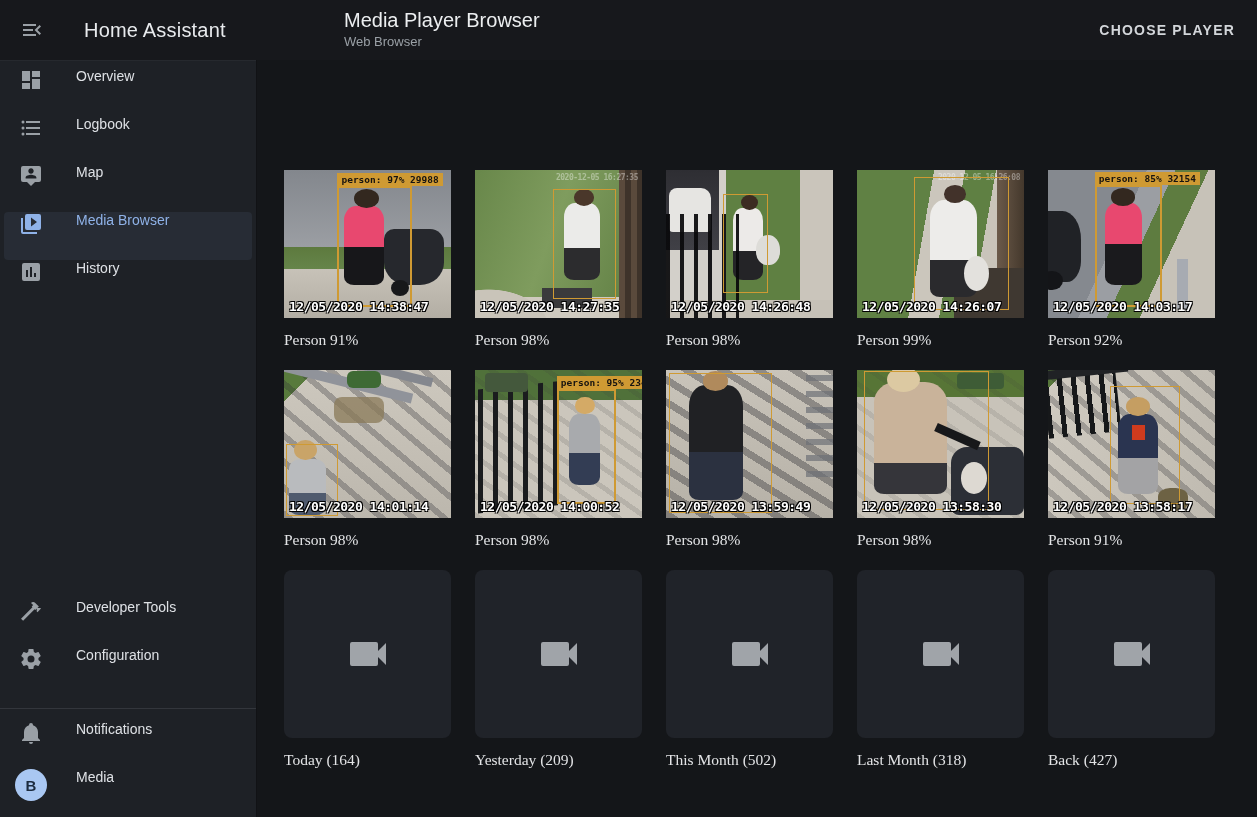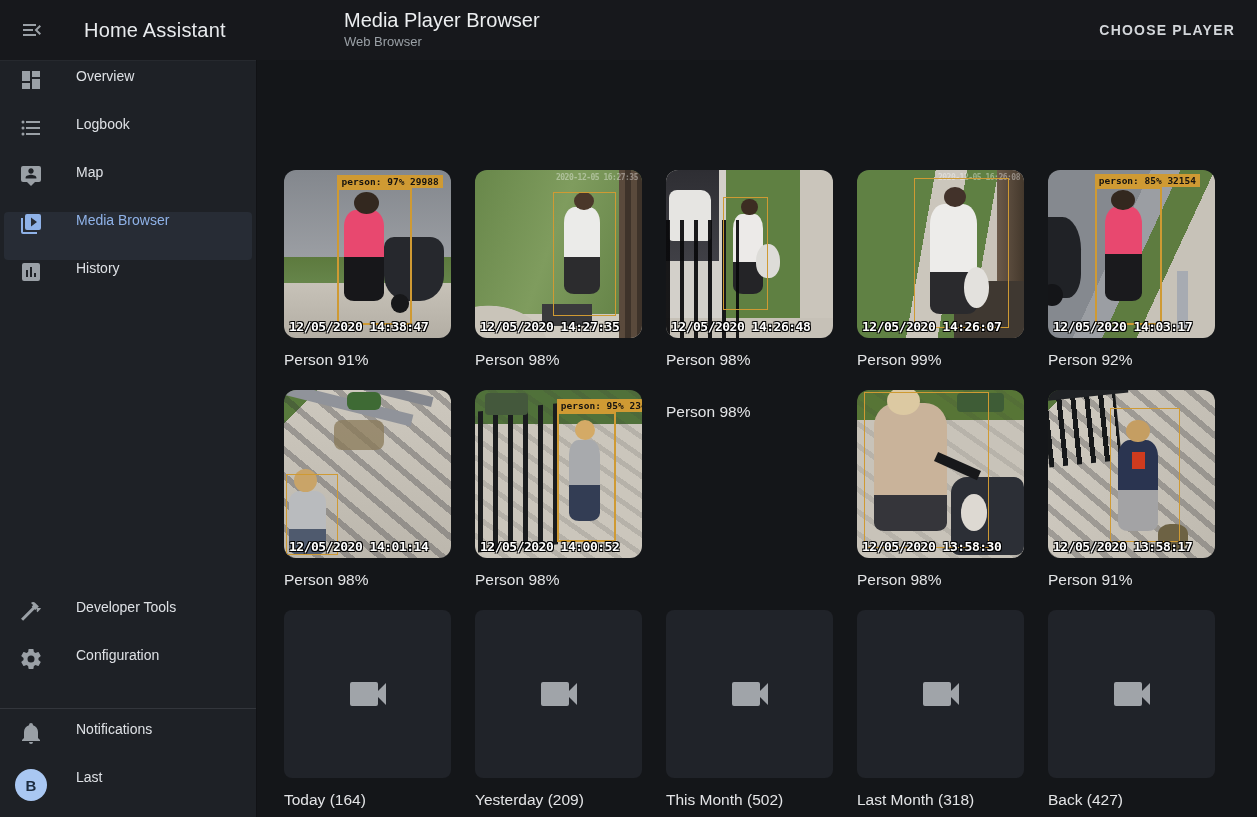--- a/index.html
+++ b/index.html
@@ -62,24 +62,24 @@
   }
   .breadcrumb .b-icon{width:16px;height:16px;color:#9aa0a6;}
   .page-title{color:#f2f4f6;font-size:34px;font-weight:700;margin:9px 0 0 27px;letter-spacing:.2px;}
 
   
   .clips-grid{
     position:absolute;top:100px;left:27px;padding-top:10px;
     display:grid;grid-template-columns:repeat(5,167px);column-gap:24px;row-gap:0;
   }
   .clip{width:167px;margin-bottom:20px;cursor:pointer;}
-  .caption{margin-top:12px;color:#e3e4e6;font-size:15.5px;line-height:20px;}
+  .caption{margin-top:12px;color:#e3e4e6;font-size:15.5px;line-height:20px;font-family:Liberation Serif, serif;}
 
   .thumb{
-    position:relative;width:167px;height:168px;border-radius:12px;overflow:hidden;background:#23262c;
+    position:relative;width:167px;height:148px;border-radius:0;overflow:hidden;background:#23262c;
   }
   .pr{position:absolute;display:none;}
   
   .thumb.person::before{
     content:"";position:absolute;z-index:3;
     left:var(--px);top:var(--py);width:var(--pw);height:var(--ph);
     background:linear-gradient(to bottom,var(--shirt) 0 var(--split),var(--pants) var(--split));
     border-radius:30% 30% 10px 10px / 18% 18% 8px 8px;
   }
   .thumb.person::after{
@@ -292,21 +292,21 @@
     <div class="side-item">
       <span class="s-icon">
         <svg width="24" height="24" viewBox="0 0 24 24" fill="currentColor">
             <path d="M21,19V20H3V19L5,17V11C5,7.9 7.03,5.17 10,4.29C10,4.19 10,4.1 10,4A2,2 0 0,1 12,2A2,2 0 0,1 14,4C14,4.1 14,4.19 14,4.29C16.97,5.17 19,7.9 19,11V17L21,19M14,21A2,2 0 0,1 12,23A2,2 0 0,1 10,21"></path>
           </svg>
       </span>
       <span class="s-label">Notifications</span>
     </div>
     <div class="side-item profile-row">
       <span class="avatar">B</span>
-      <span class="s-label">Last</span>
+      <span class="s-label">Media</span>
     </div>
   </div>
 </nav>
 
 <main class="main">
 
   <div class="clips-grid">
 
     <div class="clip">
       <div class="thumb person s1">
@@ -391,20 +391,26 @@
         <div class="bbox">
             <span class="bbox-label">person: 95% 23432</span>
           </div>
 
         <div class="ts">12/05/2020 14:00:52</div>
       </div>
       <div class="caption">Person 98%</div>
     </div>
 
     <div class="clip">
+      <div class="thumb person s8">
+        <i class="pr a"></i>
+        <div class="bbox"></div>
+
+        <div class="ts">12/05/2020 13:59:49</div>
+      </div>
       <div class="caption">Person 98%</div>
     </div>
 
     <div class="clip">
       <div class="thumb person s9">
         <i class="pr a"></i>
           <i class="pr b"></i>
           <i class="pr c"></i>
           <i class="pr d"></i>
         <div class="bbox"></div>

